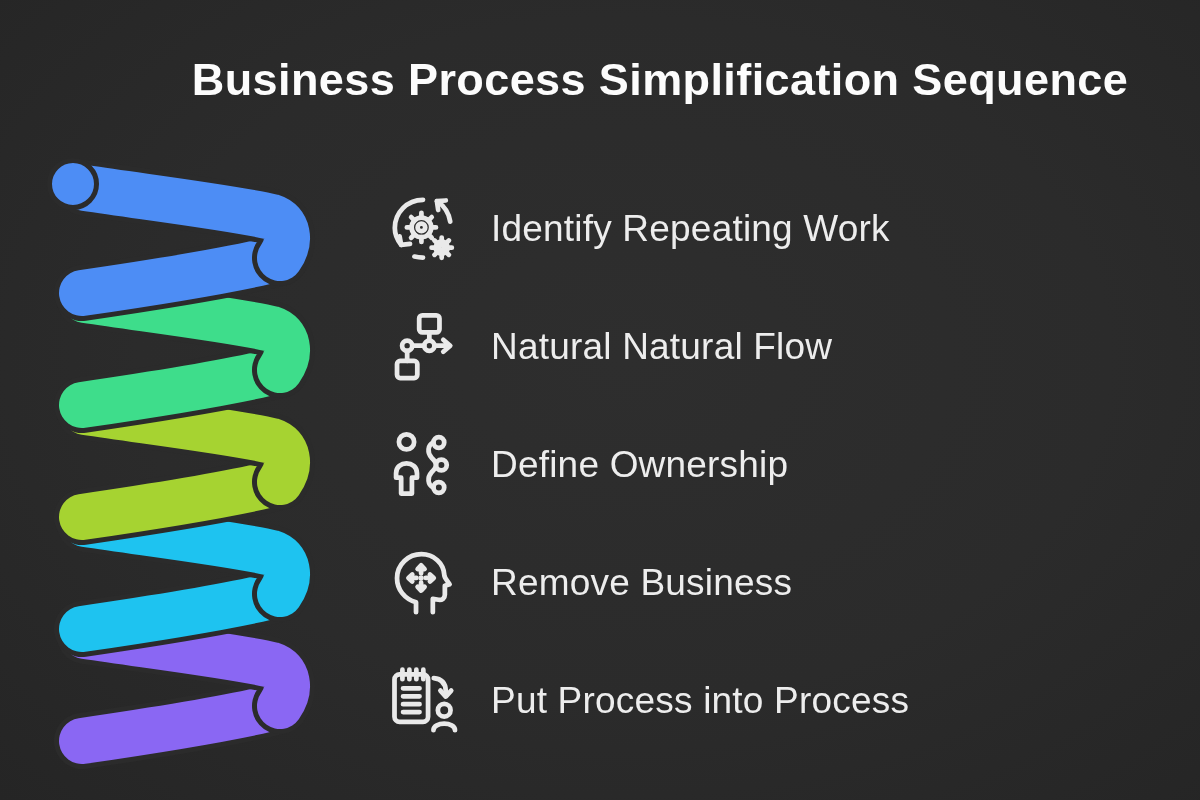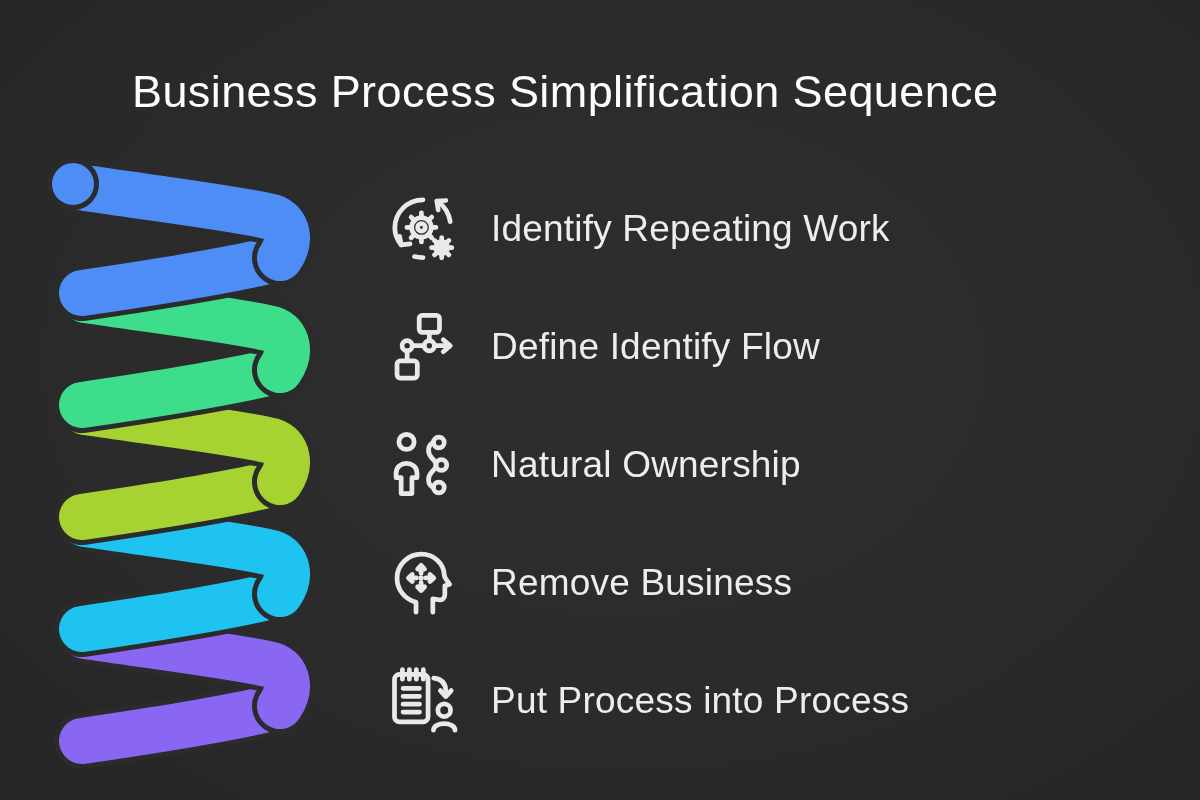--- a/index.html
+++ b/index.html
@@ -2,22 +2,22 @@
 <html><head>
 <meta charset="utf-8">
 <style>
   html,body{margin:0;padding:0;}
   body{
     width:1200px;height:800px;overflow:hidden;position:relative;
     background:radial-gradient(ellipse at 52% 45%, #2e2e2e 0%, #2b2b2b 55%, #252525 100%);
     font-family:"Liberation Sans","DejaVu Sans",sans-serif;
   }
   .title{
-    position:absolute;left:120px;right:0;top:54px;margin:12px;
-    font-size:45px;font-weight:400;letter-spacing:.4px;
+    position:absolute;left:120px;right:0;top:54px;margin:0;
+    text-align:center;font-size:45px;font-weight:700;letter-spacing:.4px;
     color:var(--title-color,#fcfcfc);
   }
   .spiral{position:absolute;left:0;top:0;width:360px;height:800px;}
   .steps{position:absolute;left:385px;top:170px;display:flex;flex-direction:column;}
   .step{height:118px;display:flex;align-items:center;gap:30px;}
   .icon{width:76px;height:76px;flex:0 0 76px;display:flex;align-items:center;justify-content:center;}
   .icon svg{width:76px;height:76px;}
   .icon path,.icon circle,.icon rect{
     fill:none;stroke:var(--icon-stroke,#e9e9e9);stroke-width:1.5;
     stroke-linecap:round;stroke-linejoin:round;
@@ -83,35 +83,35 @@
           <rect x="10.8" y="2" width="6.4" height="5.4" rx="1"></rect>
           <path d="M14 7.4 V10"></path>
           <circle cx="14" cy="11.6" r="1.6"></circle>
           <circle cx="7" cy="11.6" r="1.6"></circle>
           <path d="M12.4 11.6 H8.6"></path>
           <path d="M7 13.2 V16.4"></path>
           <rect x="3.8" y="16.4" width="6.4" height="5.4" rx="1"></rect>
           <path d="M15.6 11.6 H20.4 M18.4 9.7 L20.6 11.6 L18.4 13.5"></path>
         </svg>
       </span>
-      <span class="label">Define Identify Flow</span>
+      <span class="label">Natural Natural Flow</span>
     </div>
 
     <div class="step">
       <span class="icon">
         <svg viewBox="0 0 24 24">
           <circle cx="6.8" cy="4.7" r="2.4"></circle>
           <path d="M3.5 14.6 C3.5 10.5 10.1 10.5 10.1 14.6 L10.1 16 H8.5 V21 H5.1 V16 H3.5 Z"></path>
           <circle cx="17" cy="4.9" r="1.7"></circle>
           <circle cx="17.8" cy="12" r="1.7"></circle>
           <circle cx="17" cy="19.1" r="1.7"></circle>
           <path d="M15.3 4.9 C13.4 5.7 13.3 8.2 14.7 9.7 C15.4 10.4 16.1 11 16.1 12 C16.1 13 15.4 13.6 14.7 14.3 C13.3 15.8 13.4 18.3 15.3 19.1"></path>
         </svg>
       </span>
-      <span class="label">Natural Ownership</span>
+      <span class="label">Define Ownership</span>
     </div>
 
     <div class="step">
       <span class="icon">
         <svg viewBox="0 0 24 24">
           <path d="M9.8 21.2 V18.1 C6.1 17 3.8 14 3.8 10.5 C3.8 6.1 7.4 2.9 11.5 2.9 C15.5 2.9 18.5 5.8 18.7 9.3 C18.7 9.9 19.1 10.6 19.7 11.4 L20.4 12.4 L18.9 12.9 V15.7 C18.9 16.8 18 17.5 16.9 17.3 L15.1 17 V21.2"></path>
           <circle class="fill" cx="11.4" cy="10.4" r="0.85"></circle>
           <path d="M11.4 8.9 V6.6 M10.3 7.6 L11.4 6.4 L12.5 7.6"></path>
           <path d="M11.4 11.9 V14.2 M10.3 13.2 L11.4 14.4 L12.5 13.2"></path>
           <path d="M9.9 10.4 H7.6 M8.6 9.3 L7.4 10.4 L8.6 11.5"></path>

